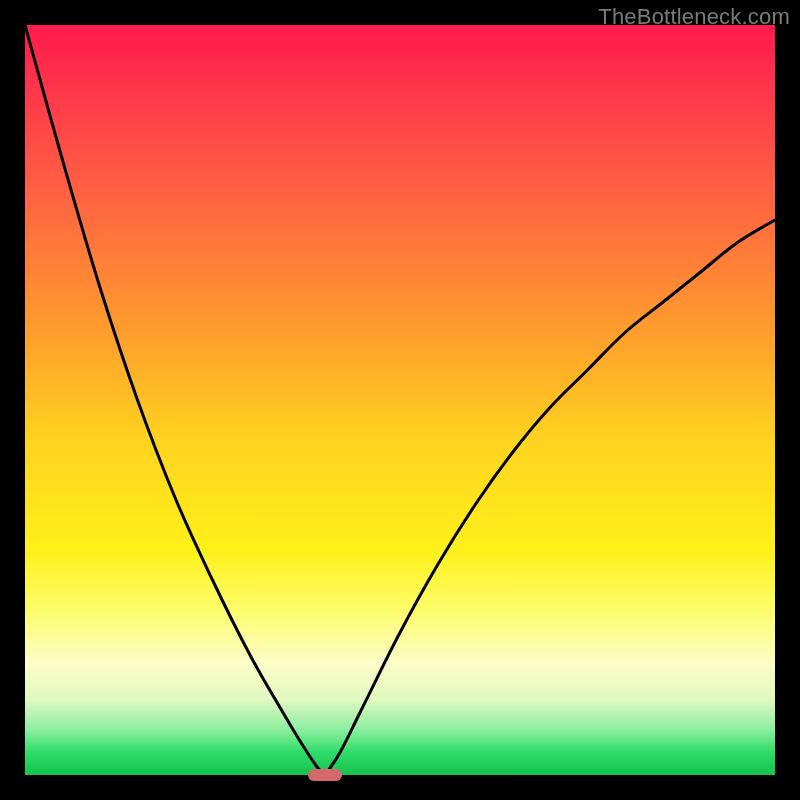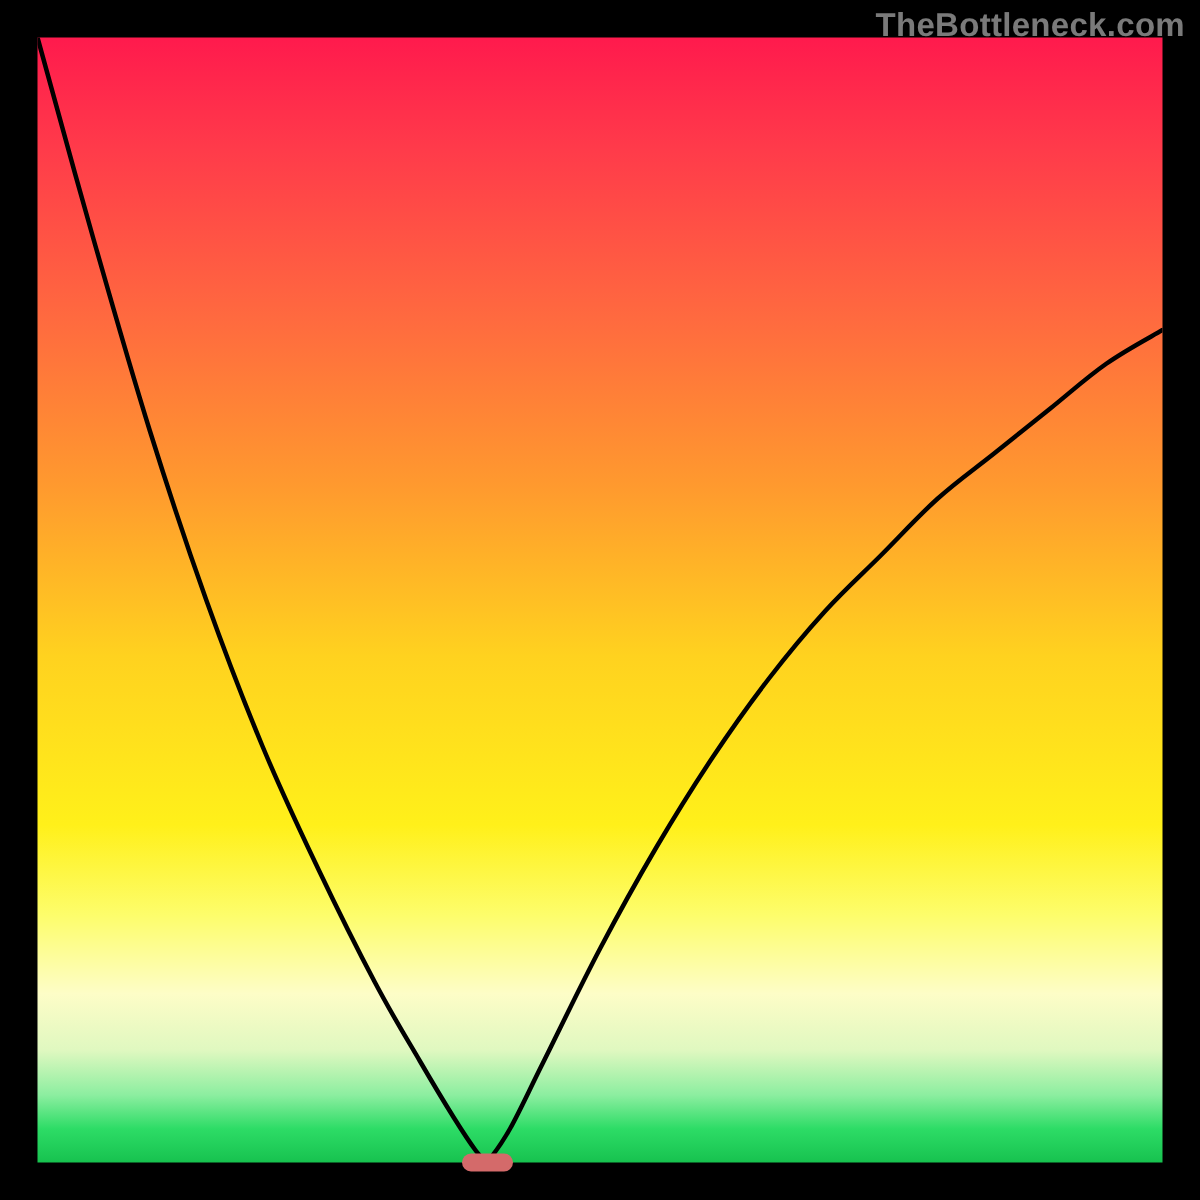--- a/index.html
+++ b/index.html
@@ -31,21 +31,21 @@
       #2ddc66 97%,
       #17c24f 100%
     );
   }
   .watermark {
     position: absolute;
     top: 4px;
     right: 10px;
     color: #7a7a7a;
     font-size: 22px;
-    font-weight: 700;
+    font-weight: 400;
     letter-spacing: 0.2px;
     user-select: none;
   }
   svg.curve {
     position: absolute;
     left: 0;
     top: 0;
     width: 750px;
     height: 750px;
   }

